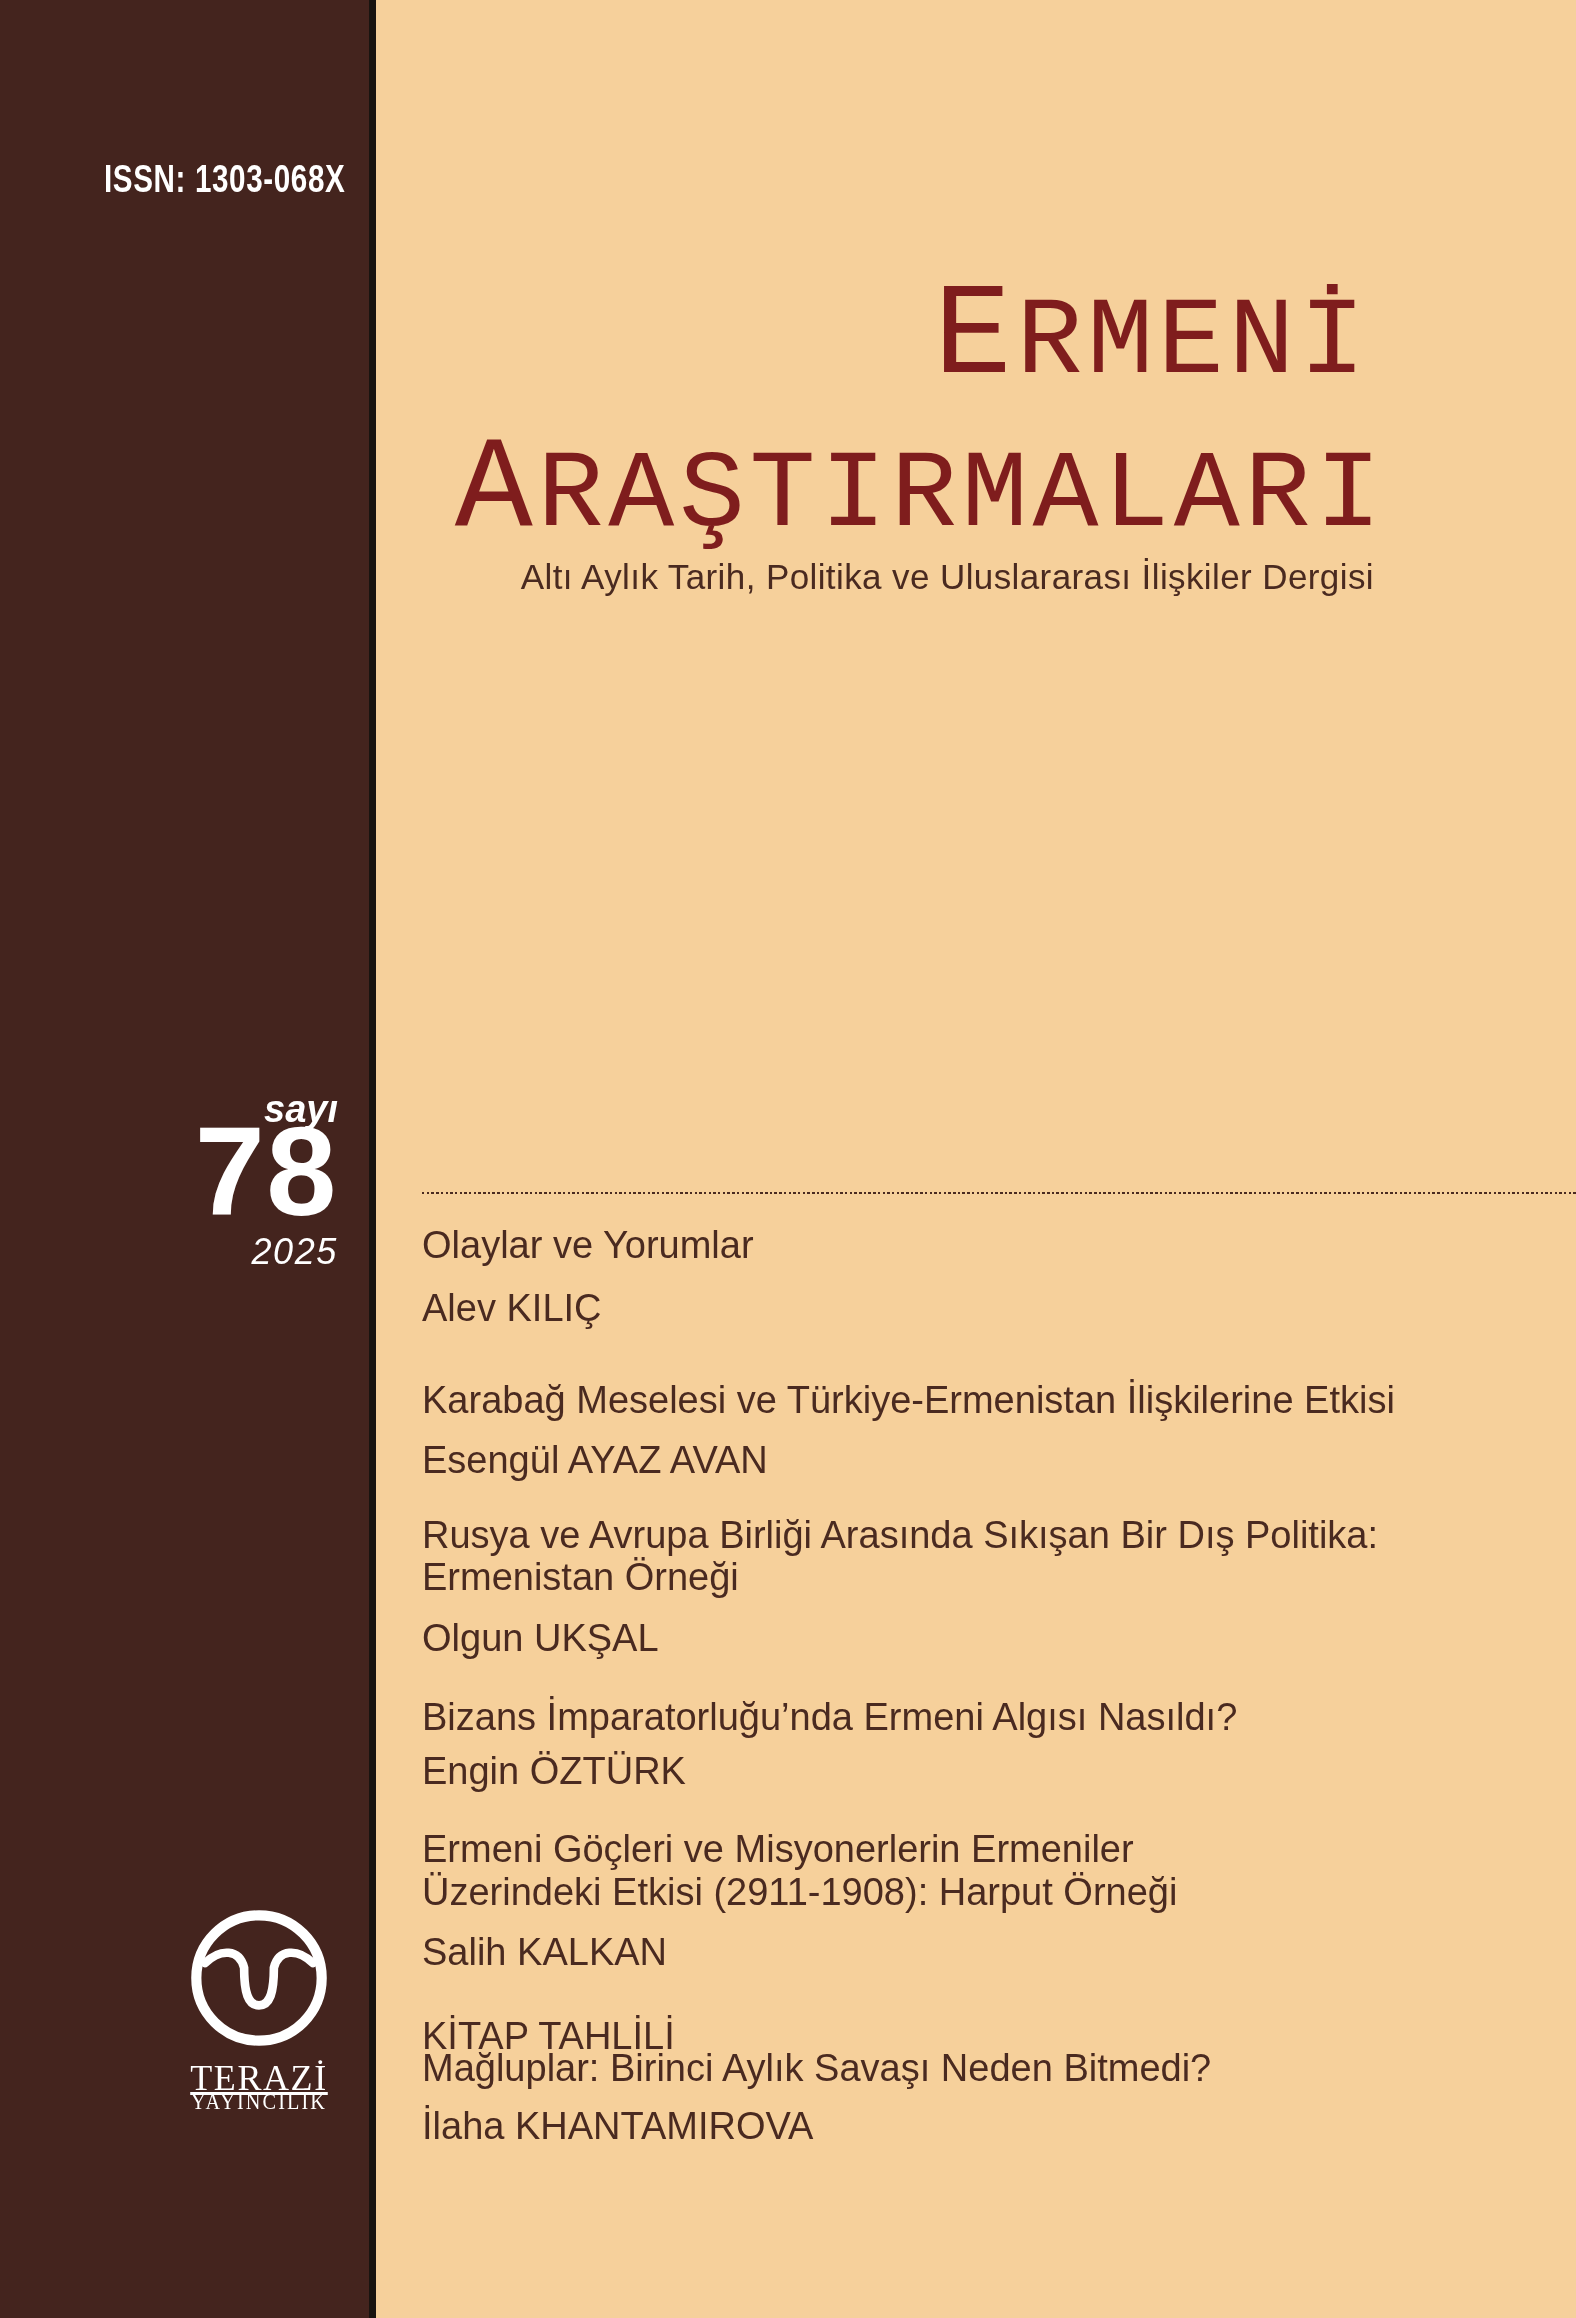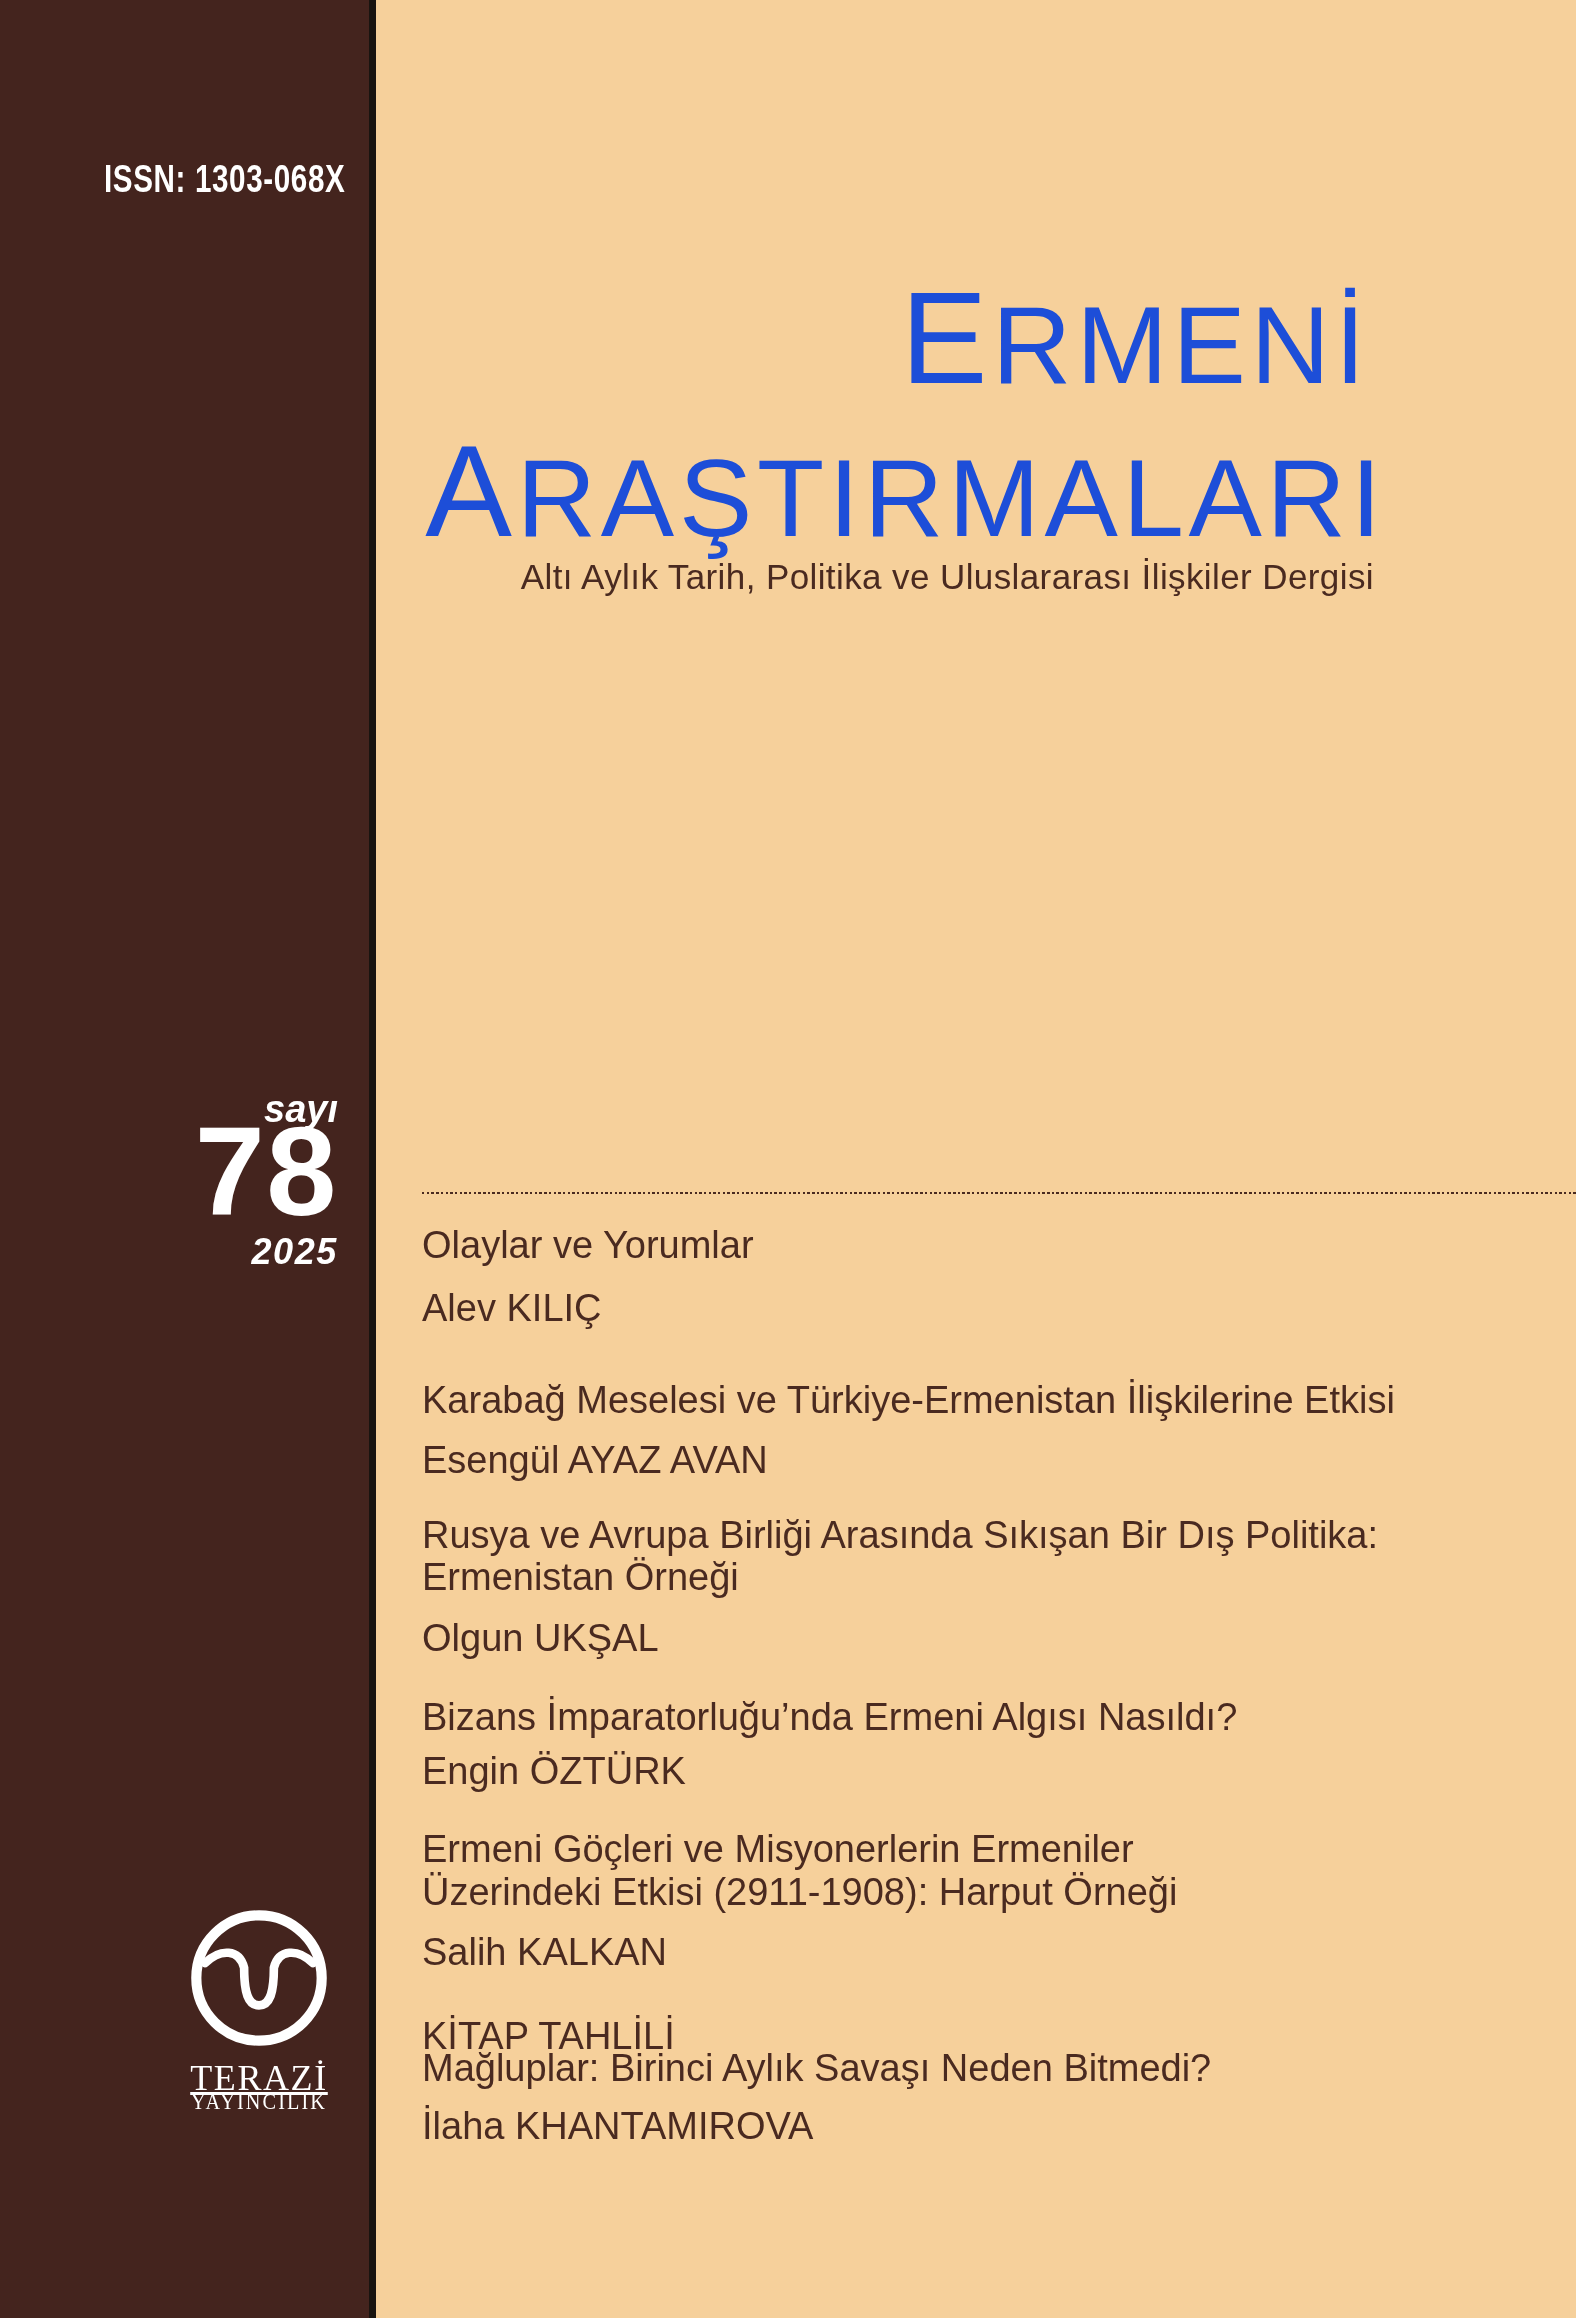--- a/index.html
+++ b/index.html
@@ -20,37 +20,37 @@
   .issue-label{
     left:0;top:1069px;width:338px;text-align:right;color:#FFFFFF;
     font-style:italic;font-weight:bold;font-size:38px;line-height:1;margin-top:21px;
   }
   .issue-number{
     left:0;top:1109px;width:338px;text-align:right;color:#FFFFFF;
     font-weight:bold;font-size:126px;line-height:1;letter-spacing:1.6px;
   }
   .issue-year{
     left:0;top:1234px;width:338px;text-align:right;color:#FFFFFF;
-    font-style:italic;font-weight:bold;font-size:36px;line-height:1;letter-spacing:1.6px;
+    font-style:italic;font-weight:normal;font-size:36px;line-height:1;letter-spacing:1.6px;
   }
   .logo-svg{left:183px;top:1902px;width:152px;height:152px;}
   .pub-name{
     left:141px;top:2060px;width:236px;text-align:center;color:#FFFFFF;
     font-family:"Liberation Serif", serif;font-size:36px;line-height:1;letter-spacing:1.6px;
     white-space:nowrap;
     text-decoration:underline;
   }
   .pub-tagline{
     left:141px;top:2090px;width:236px;text-align:center;color:#FFFFFF;
     font-family:"Liberation Serif", serif;font-size:23px;line-height:1;letter-spacing:2.4px;
     transform:scaleX(.88);transform-origin:center top;white-space:nowrap;
   }
   
   .m-line{
-    color:#1d4ed8;font-family:Liberation Sans, sans-serif;
+    color:#7f1d1d;font-family:Liberation Mono, monospace;
     font-size:110px;line-height:1;letter-spacing:4.7px;white-space:nowrap;
     text-align:left;
   }
   .m-line::first-letter{font-size:130px;}
   .m1{right:207px;top:273px;}
   .m2{right:191px;top:426px;}
   .m-sub{
     right:203px;top:559px;color:#4A2A20;font-size:35px;line-height:1;
     letter-spacing:0.4px;white-space:nowrap;text-align:right;
   }

